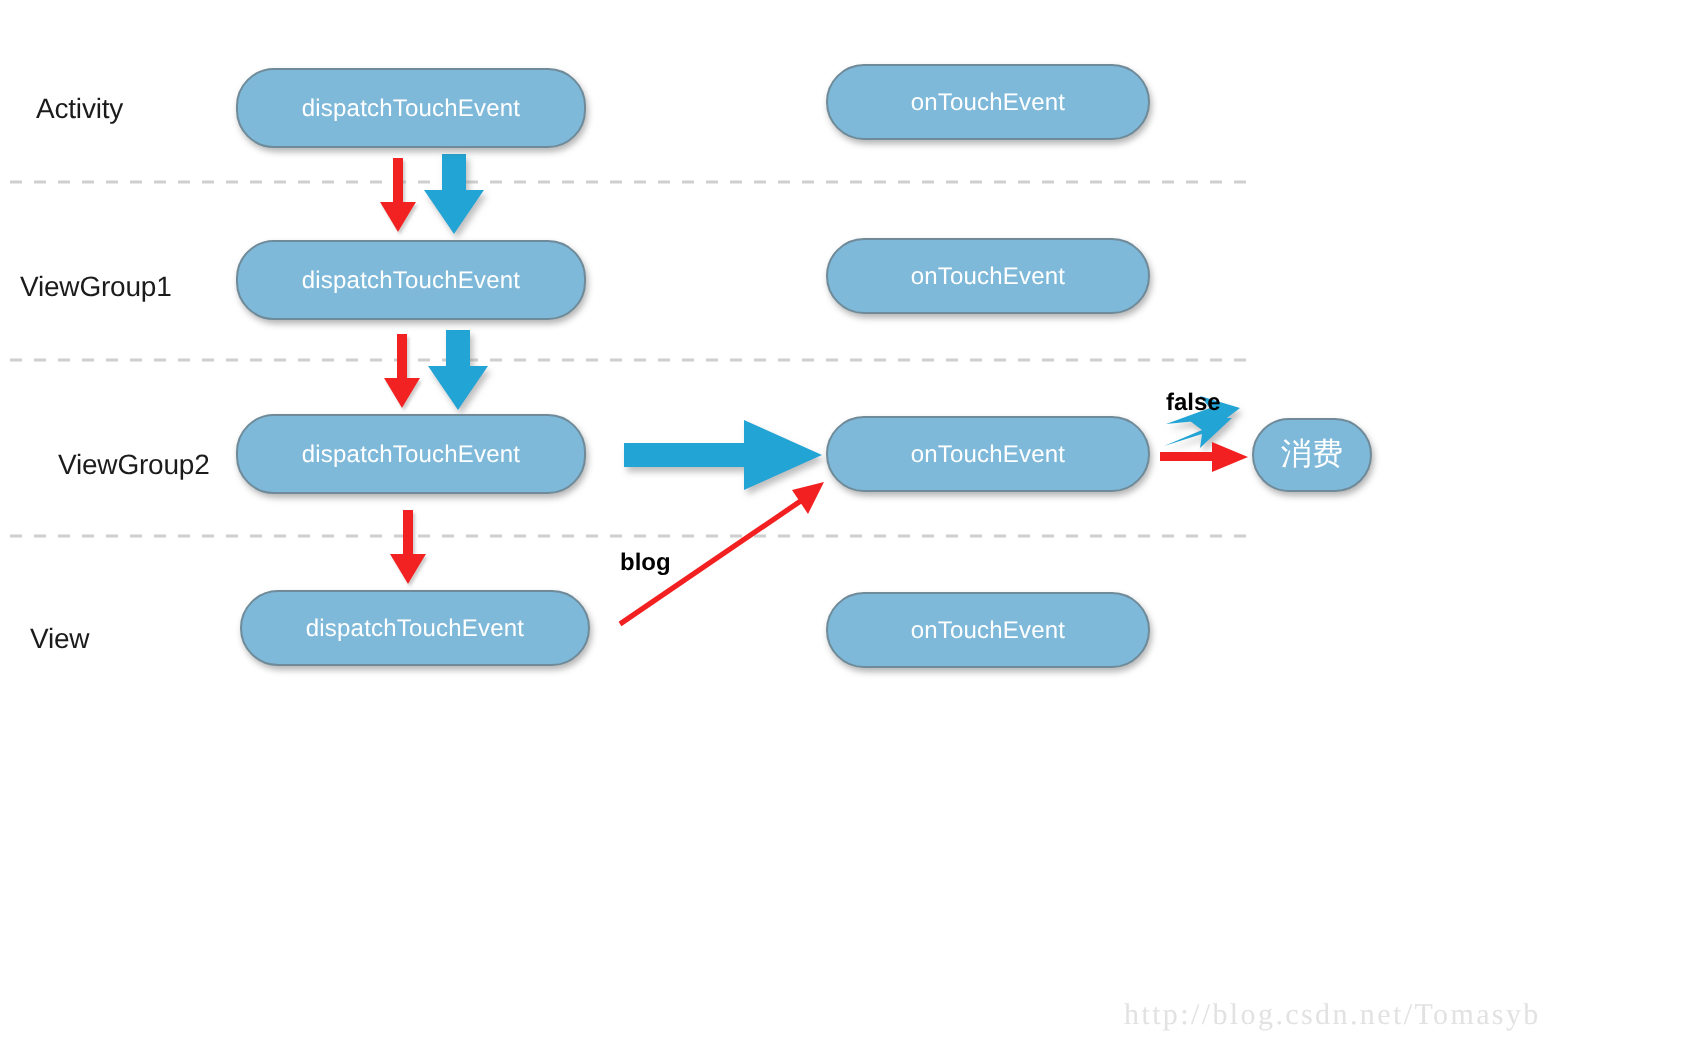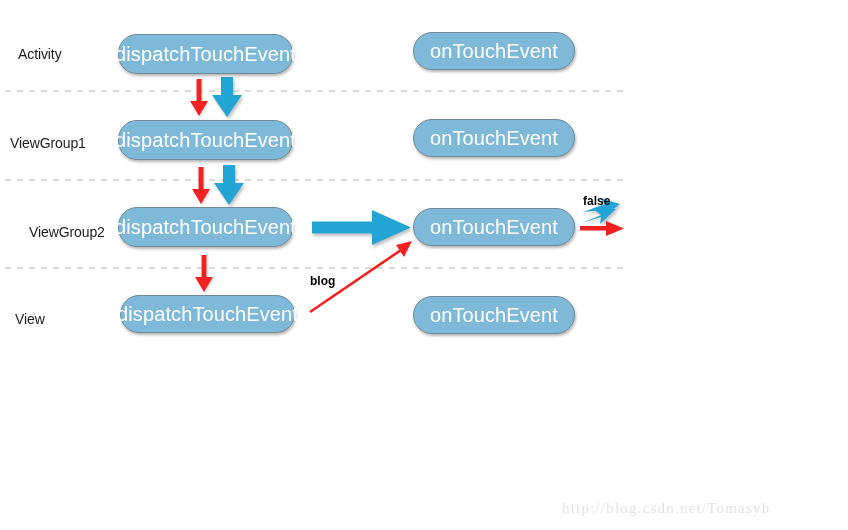--- a/index.html
+++ b/index.html
@@ -32,21 +32,21 @@
     white-space: nowrap;
     letter-spacing: -0.1px;
   }
   .pill {
     position: absolute;
     box-sizing: border-box;
     background: #7fb9d9;
     border: 1px solid #6f8b99;
     border-radius: 19px;
     color: #ffffff;
-    font-size: 20px;
+    font-size: 12px;
     font-family: "Liberation Sans", sans-serif;
     display: flex;
     align-items: center;
     justify-content: center;
     text-align: center;
     box-shadow: 1px 2px 3px rgba(90,90,90,0.45);
     letter-spacing: 0.1px;
     user-select: none;
   }
   .pill.cjk {
@@ -147,19 +147,20 @@
 
   <div class="pill" style="left:118px; top:120px; width:175px; height:40px;">dispatchTouchEvent</div>
   <div class="pill" style="left:413px; top:119px; width:162px; height:38px;">onTouchEvent</div>
 
   <div class="pill" style="left:118px; top:207px; width:175px; height:40px;">dispatchTouchEvent</div>
   <div class="pill" style="left:413px; top:208px; width:162px; height:38px;">onTouchEvent</div>
 
   <div class="pill" style="left:120px; top:295px; width:175px; height:38px;">dispatchTouchEvent</div>
   <div class="pill" style="left:413px; top:296px; width:162px; height:38px;">onTouchEvent</div>
 
+  <div class="pill cjk" style="left:626px; top:209px; width:60px; height:37px;">消费</div>
 
   <div class="edge-label" style="left:310px; top:274px;">blog</div>
   <div class="edge-label" style="left:583px; top:194px;">false</div>
 
   <div class="watermark" style="left:562px; top:500px;">http://blog.csdn.net/Tomasyb</div>
 
 </div>
 
 </body></html>

